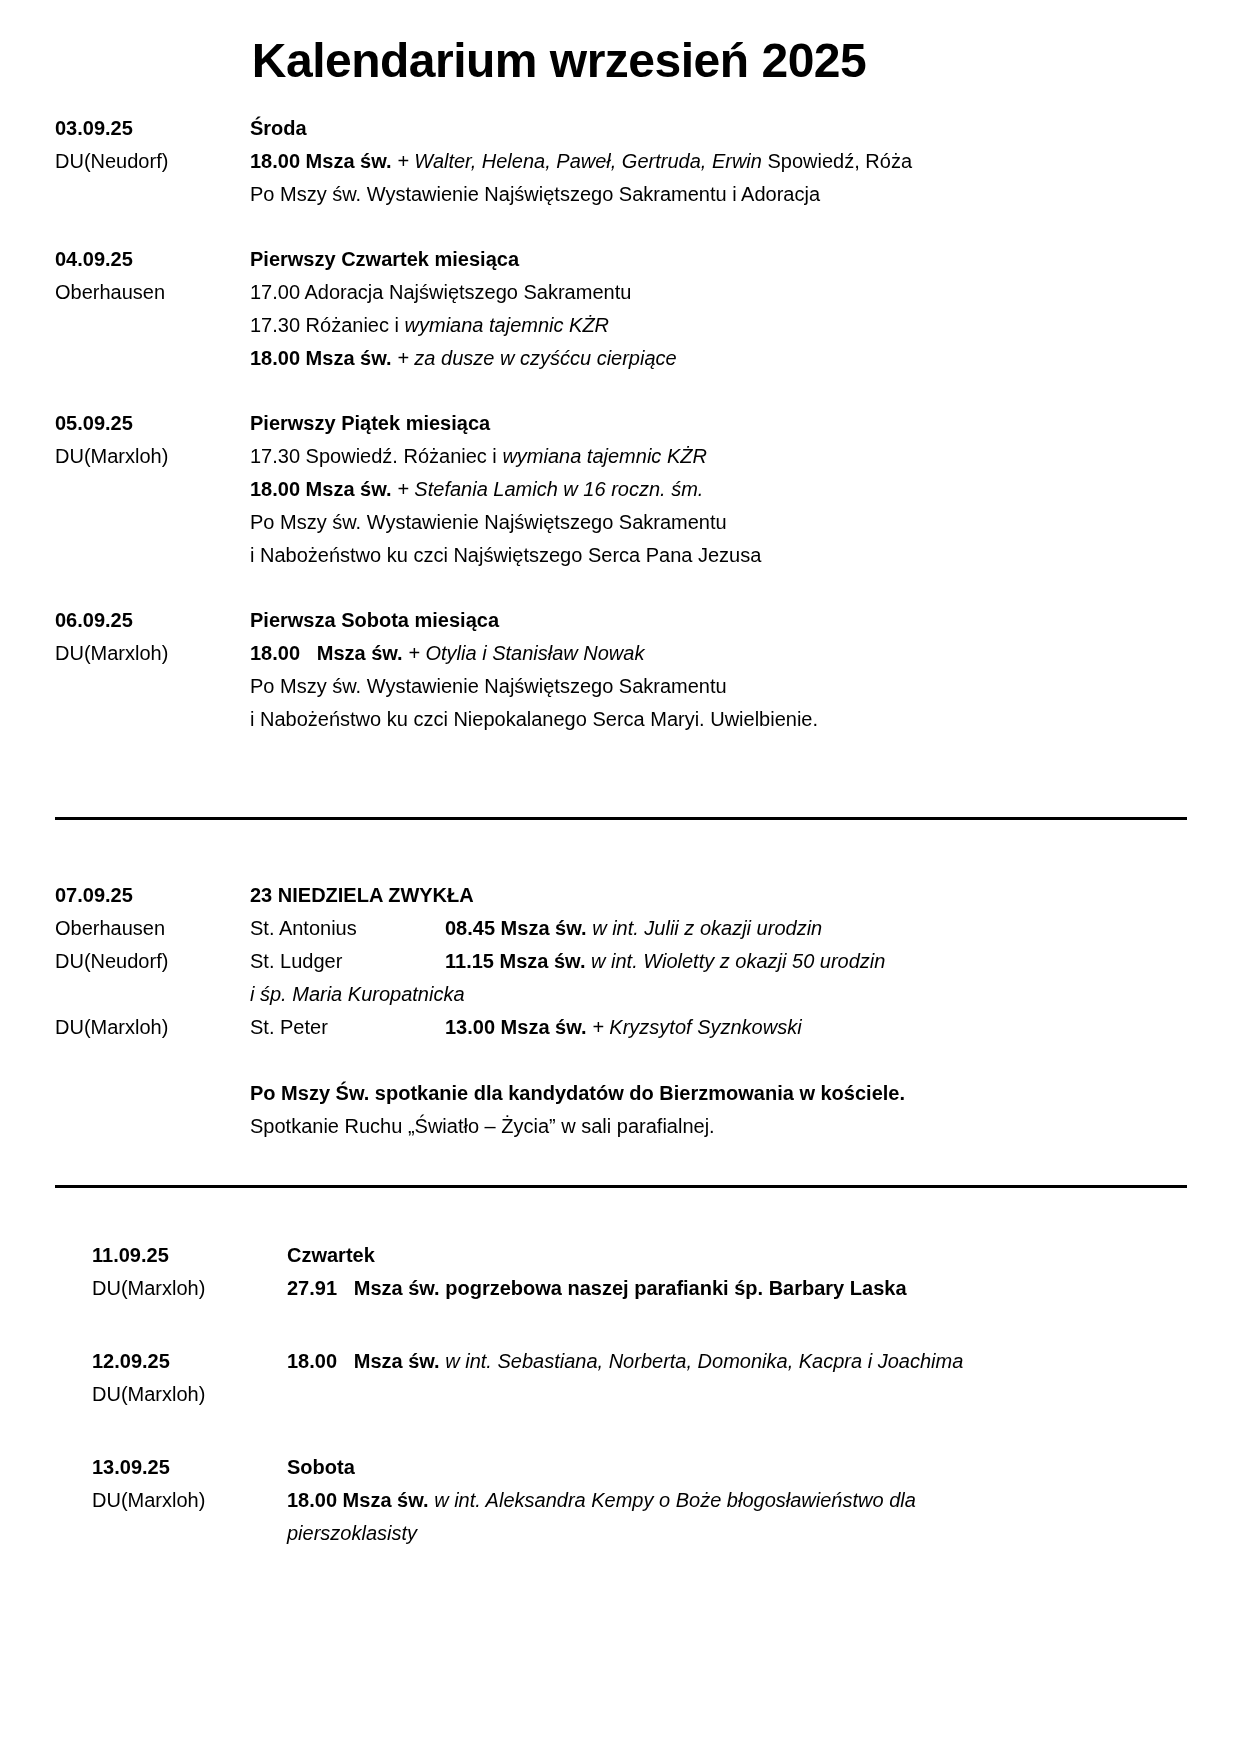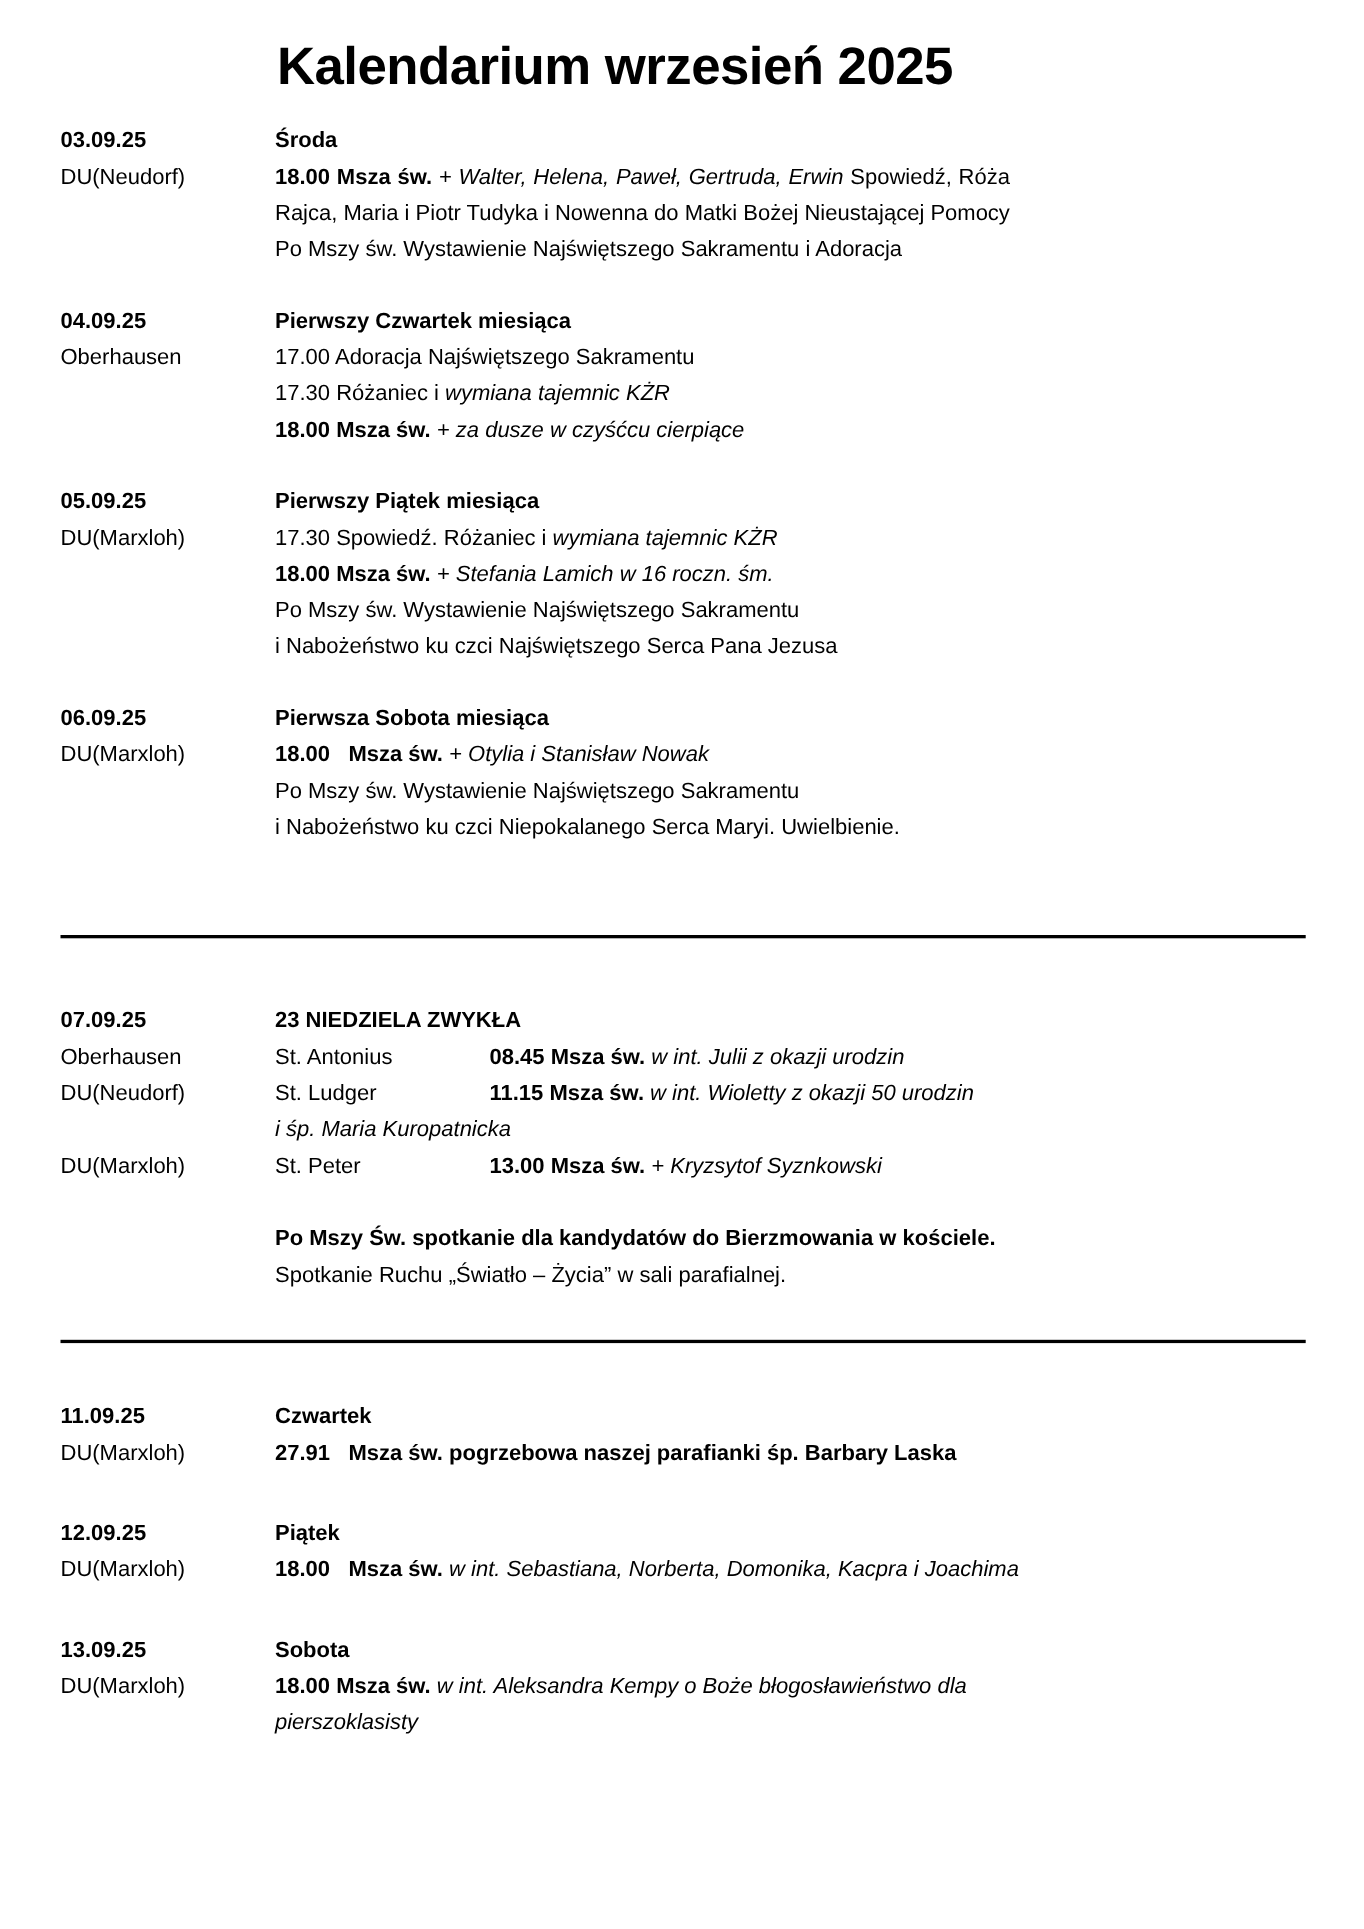--- a/index.html
+++ b/index.html
@@ -31,21 +31,21 @@
   .calendar-body {
     display: flex;          
     flex-direction: column;
     align-items: flex-start;
   }
   .entry {
     display: grid;
     grid-template-columns: 195px 1fr;
     margin-bottom: 32px;
   }
-  .entry.wide-gap { margin-bottom: 40px; }
+  .entry.wide-gap { margin-bottom: 40px; margin-left: 37px; }
   .date-line,
   .line {
     font-size: 20px;
     line-height: 33px;
     min-height: 33px;
   }
   .b  { font-weight: bold; }
   .i  { font-style: italic; }
   .r  { font-weight: normal; font-style: normal; }
   .run { white-space: pre-wrap; }
@@ -77,21 +77,20 @@
 
   <main class="calendar-body">
       <div class="entry">
         <div class="dates">
           <div class="date-line b">03.09.25</div>
           <div class="date-line r">DU(Neudorf)</div>
         </div>
         <div class="content">
           <div class="line"><span class="run b">Środa</span></div>
           <div class="line just"><span class="run b">18.00 Msza św. </span><span class="run i">+ Walter, Helena, Paweł, Gertruda, Erwin </span><span class="run r">Spowiedź, Róża</span></div>
-          <div class="line just"><span class="run r">Rajca, Maria i Piotr Tudyka  i Nowenna do Matki Bożej Nieustającej Pomocy</span></div>
           <div class="line"><span class="run r">Po Mszy św. Wystawienie Najświętszego Sakramentu i Adoracja</span></div>
         </div>
       </div>
       <div class="entry">
         <div class="dates">
           <div class="date-line b">04.09.25</div>
           <div class="date-line r">Oberhausen</div>
         </div>
         <div class="content">
           <div class="line"><span class="run b">Pierwszy Czwartek miesiąca</span></div>
@@ -155,21 +154,20 @@
           <div class="line"><span class="run b">Czwartek</span></div>
           <div class="line"><span class="run b">27.91   Msza św. pogrzebowa naszej parafianki śp. Barbary Laska</span></div>
         </div>
       </div>
       <div class="entry wide-gap">
         <div class="dates">
           <div class="date-line b">12.09.25</div>
           <div class="date-line r">DU(Marxloh)</div>
         </div>
         <div class="content">
-          <div class="line"><span class="run b">Piątek</span></div>
           <div class="line"><span class="run b">18.00   Msza św. </span><span class="run i">w int. Sebastiana, Norberta, Domonika, Kacpra i Joachima</span></div>
         </div>
       </div>
       <div class="entry wide-gap">
         <div class="dates">
           <div class="date-line b">13.09.25</div>
           <div class="date-line r">DU(Marxloh)</div>
         </div>
         <div class="content">
           <div class="line"><span class="run b">Sobota</span></div>

